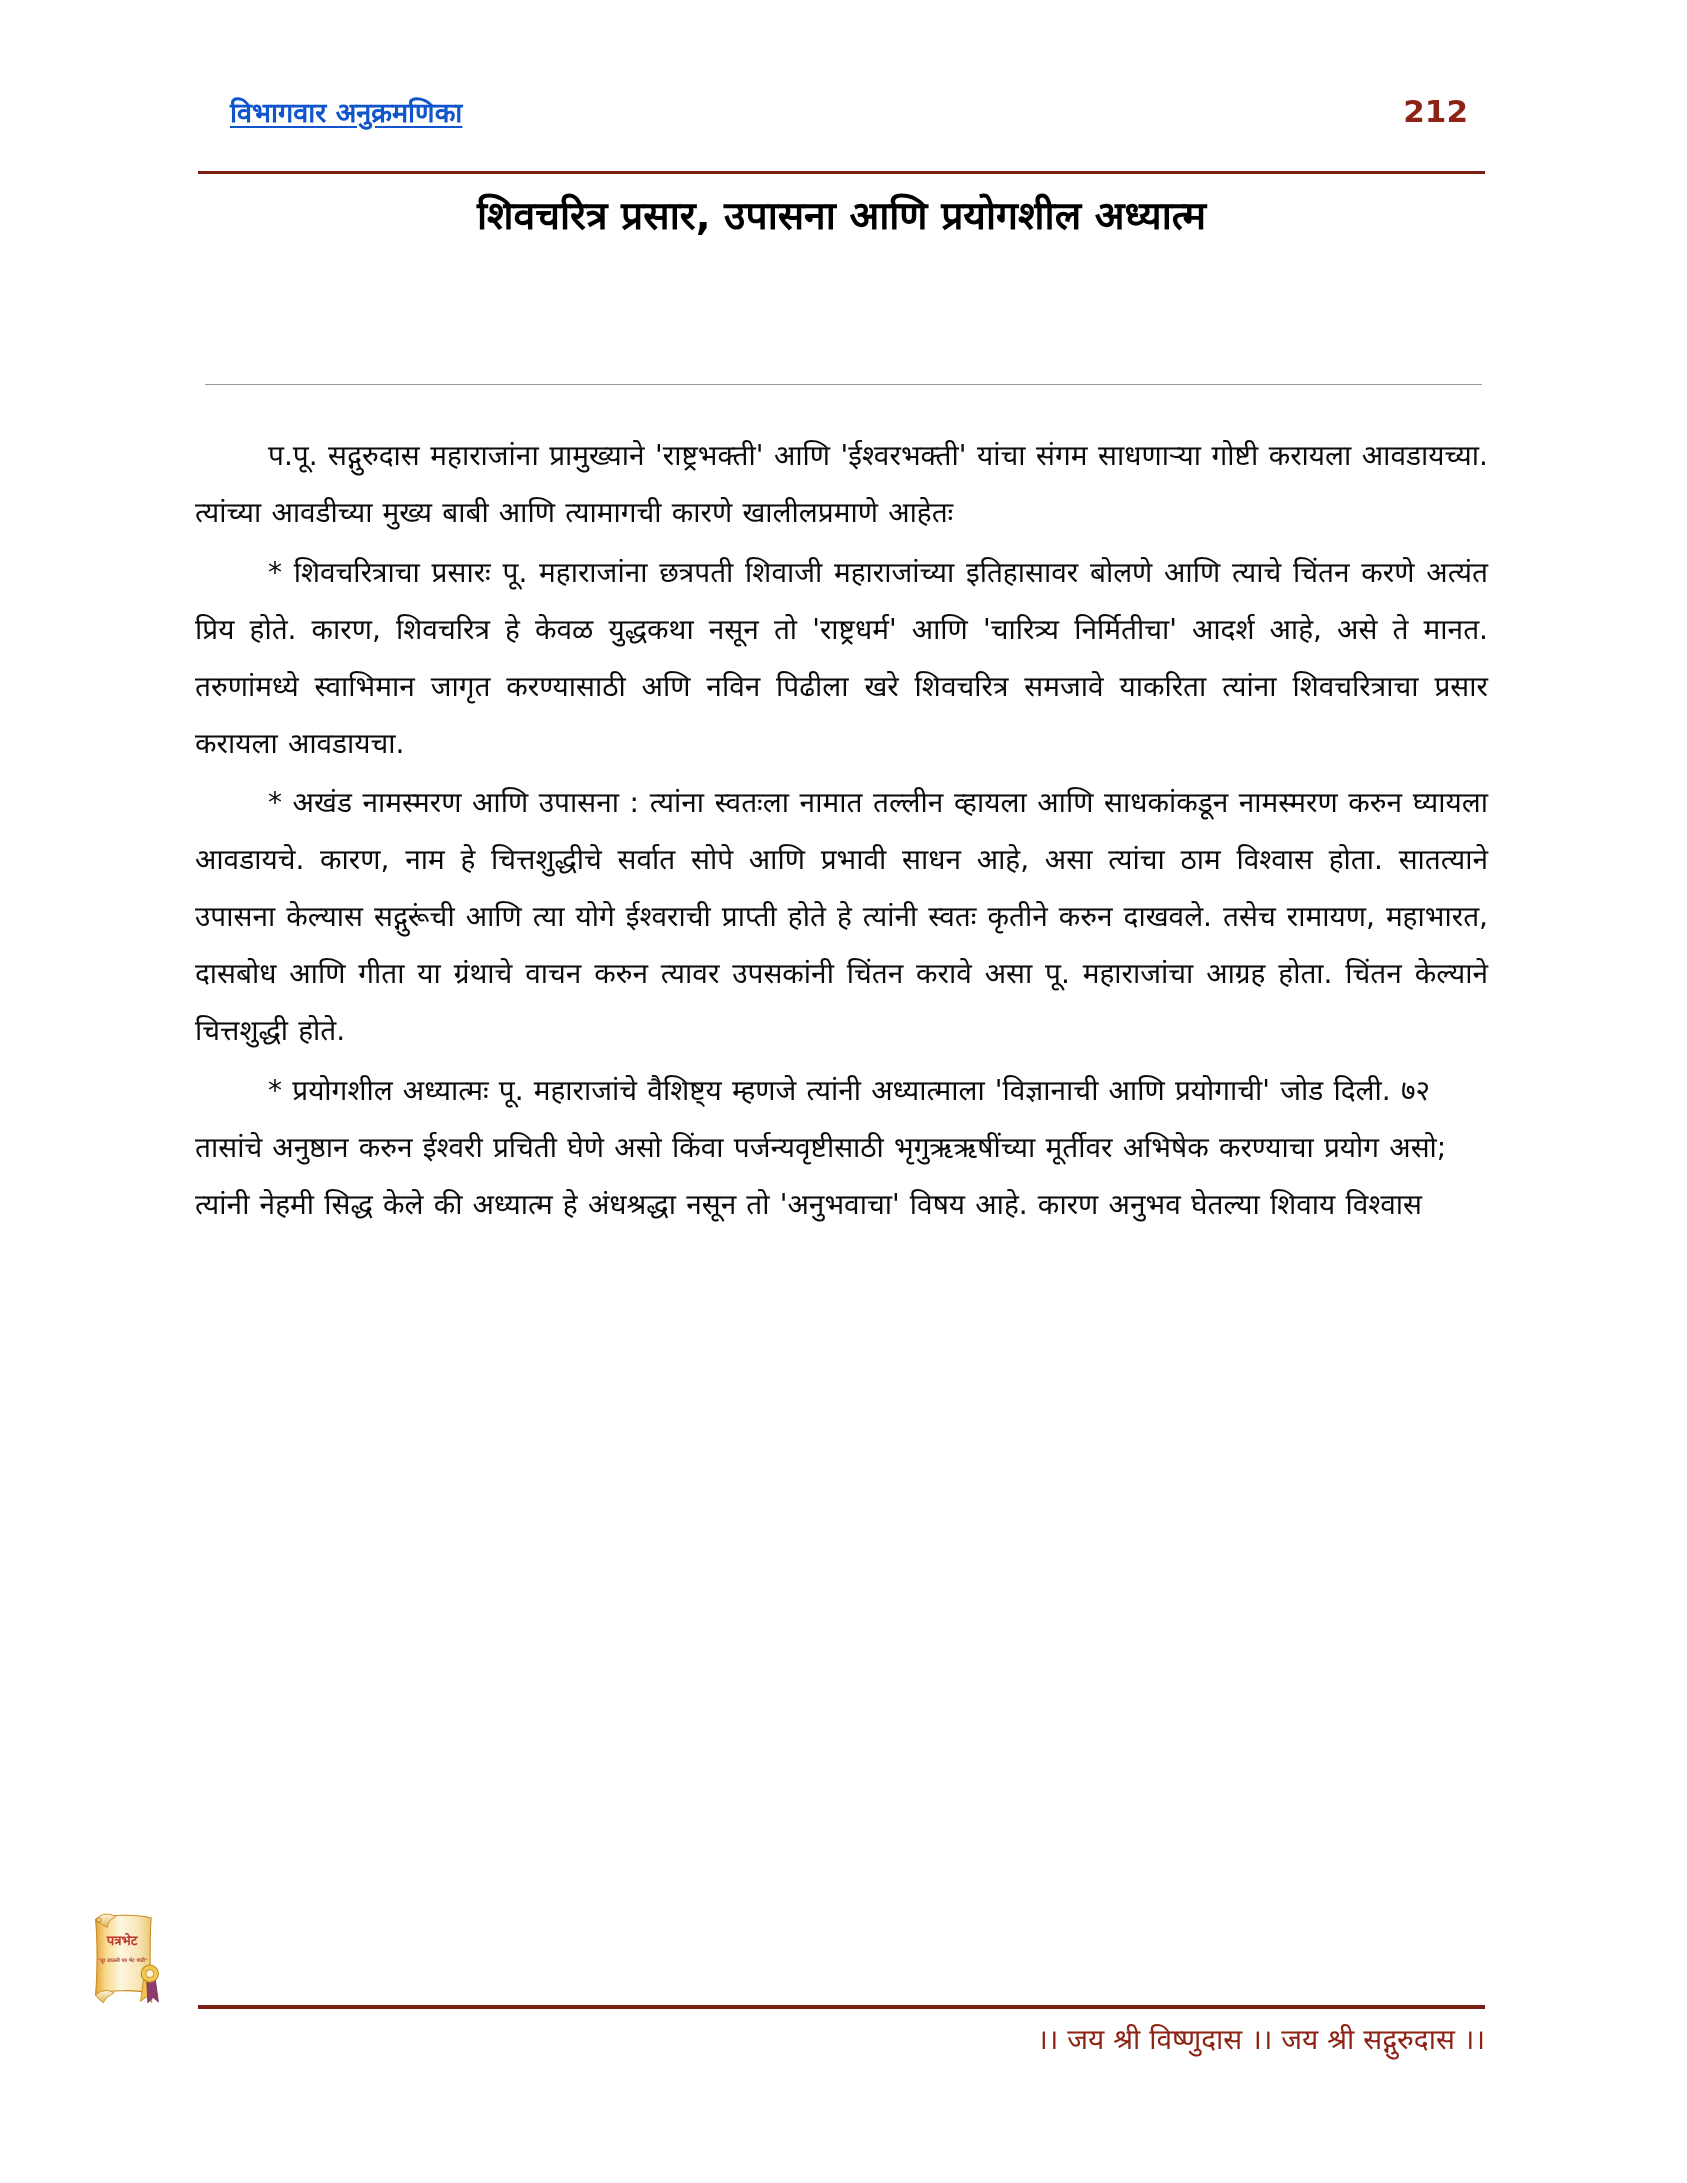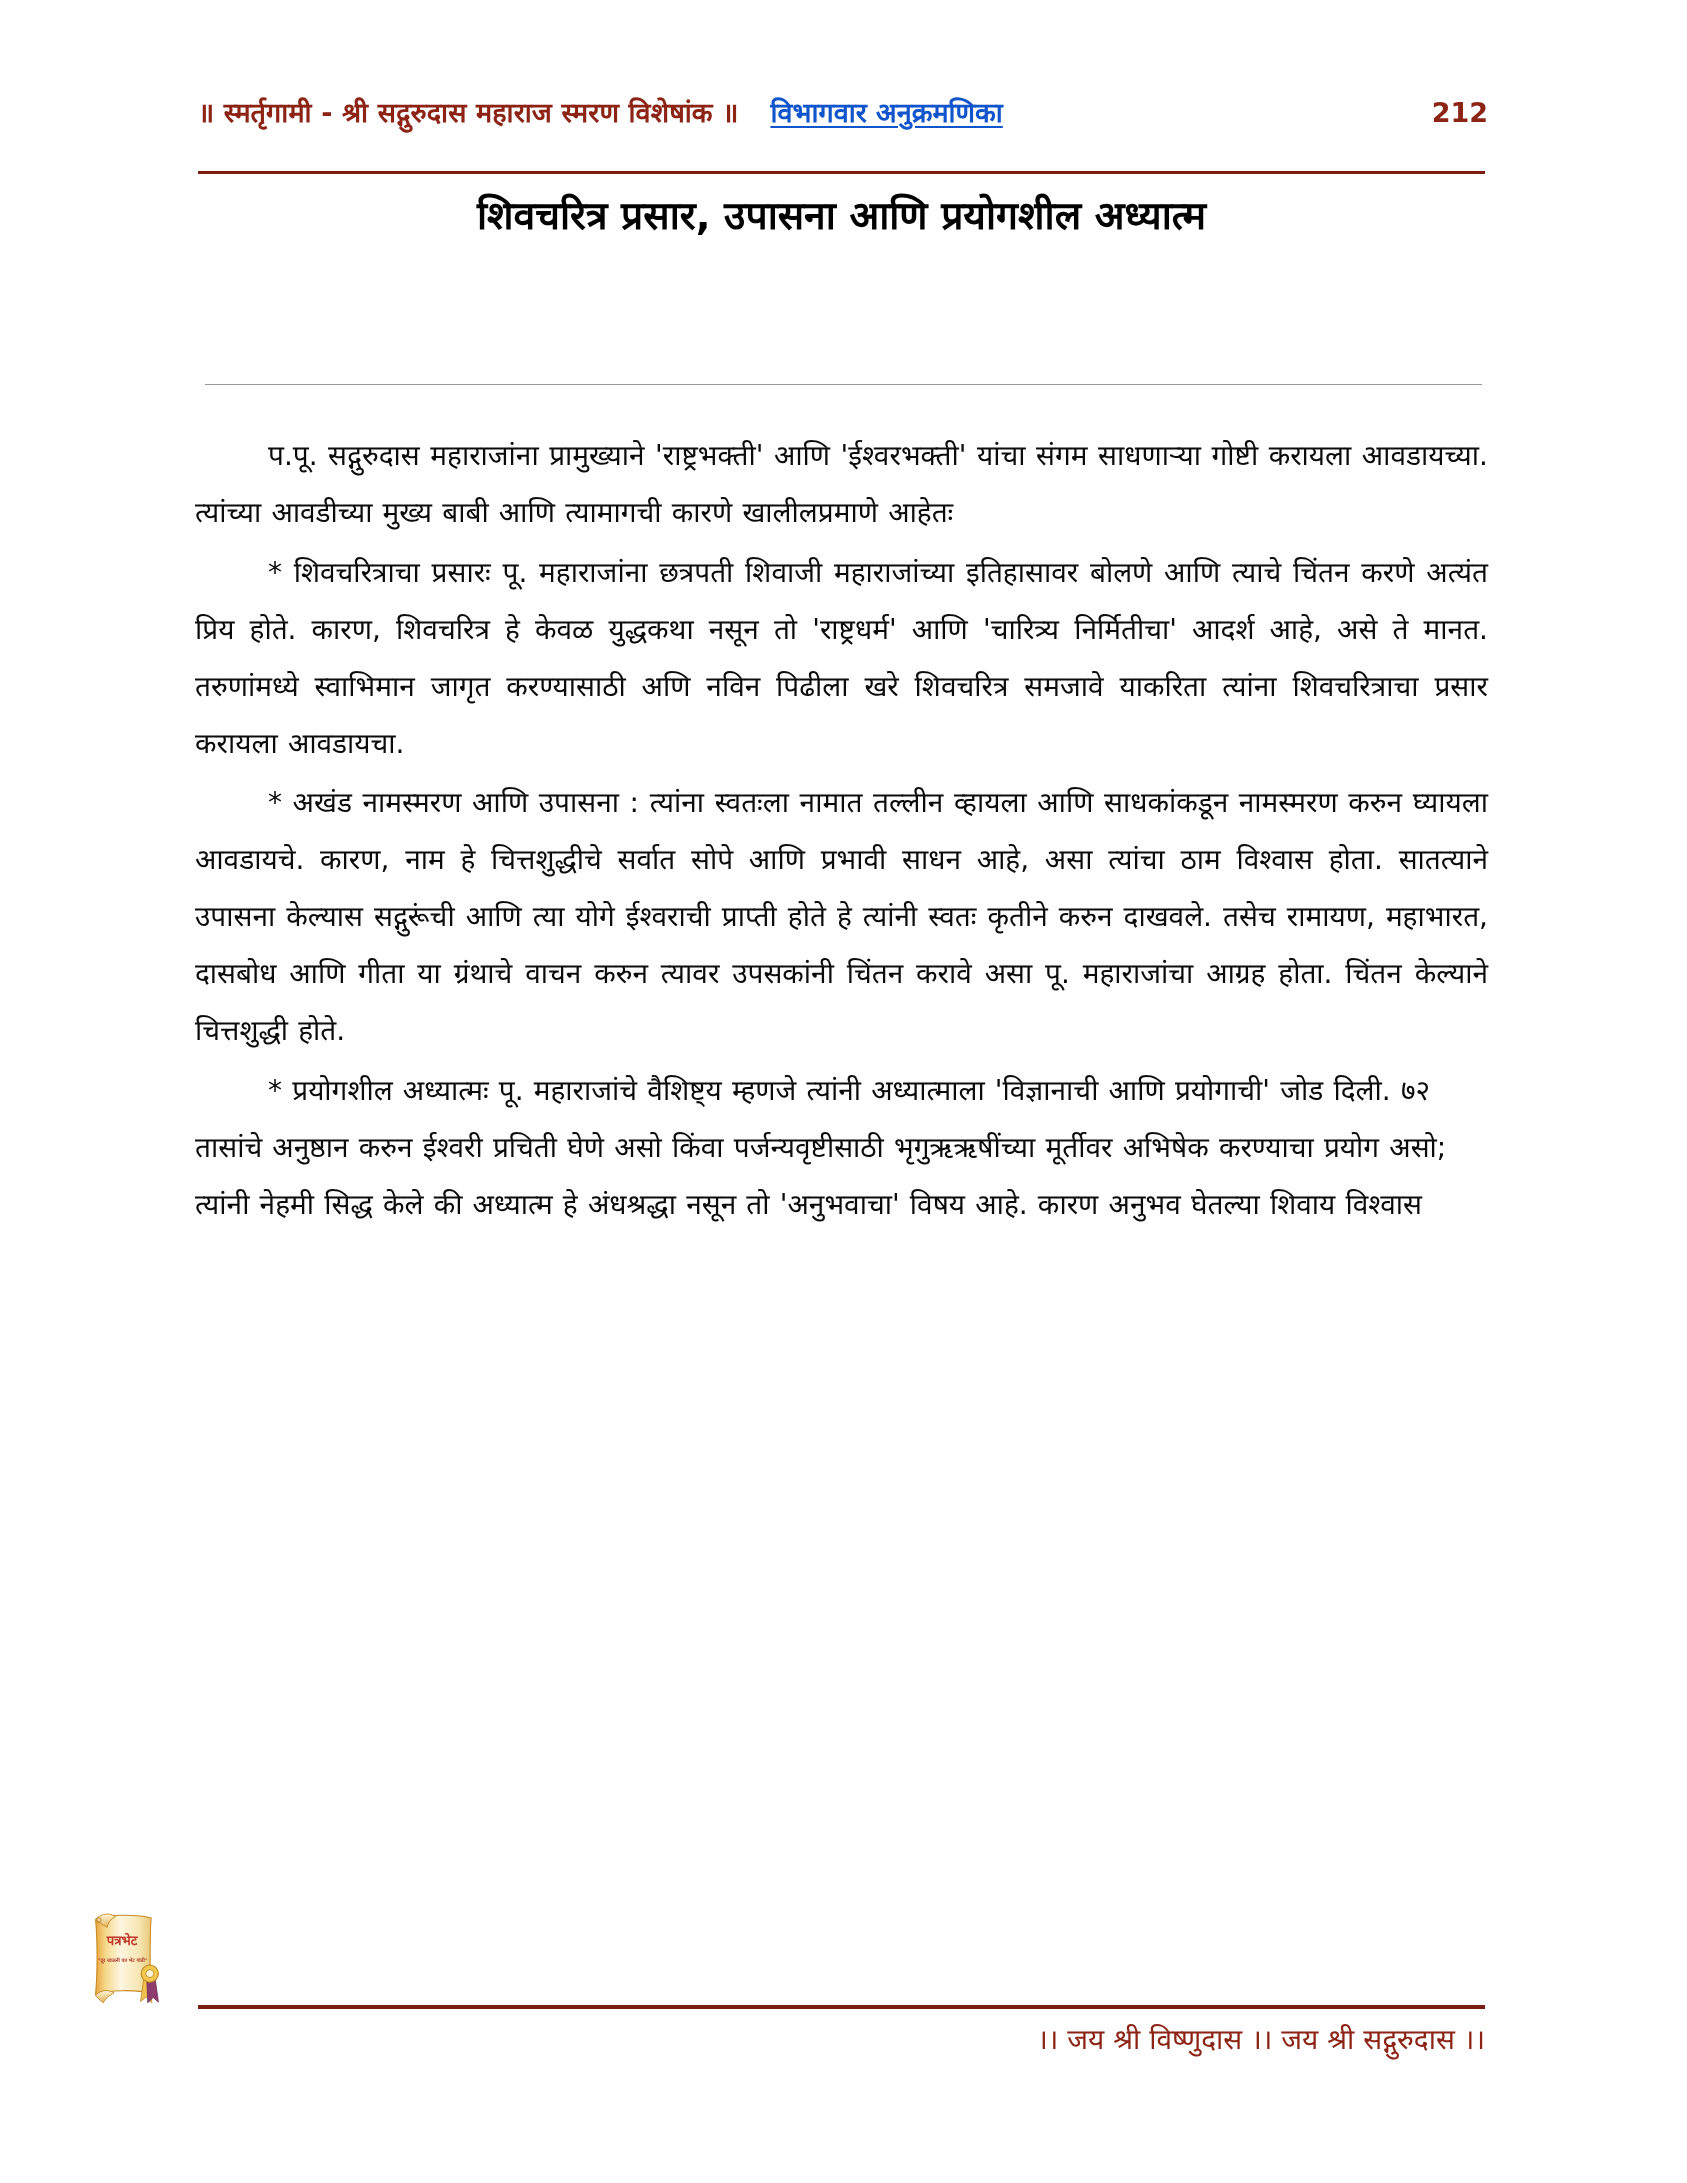--- a/index.html
+++ b/index.html
@@ -48,25 +48,25 @@
     font-weight: bold;
     font-family: "DejaVu Sans", "Liberation Sans", sans-serif;
     text-decoration: underline;
     text-underline-offset: 4px;
     margin-left: 32px;
     white-space: nowrap;
     cursor: pointer;
   }
   .header-pageno {
     color: #8c2314;
-    font-size: 27px;
+    font-size: 31px;
     font-weight: bold;
     font-family: "DejaVu Sans", "Liberation Sans", sans-serif;
     margin-left: auto;
-    margin-right: 0;
+    margin-right: 20px;
   }
 
   .rule-top {
     position: absolute;
     left: 198px;
     top: 171px;
     width: 1287px;
     height: 3.3px;
     background: #7b1d10;
   }
@@ -154,21 +154,20 @@
     height: 116px;
   }
   .logo svg { display: block; width: 86px; height: 116px; }
 </style>
 </head>
 <body>
 
 <div class="page">
 
   <div class="header-row">
-    <span class="header-issue">॥ स्मर्तृगामी - श्री सद्गुरुदास महाराज स्मरण विशेषांक ॥</span>
     <a class="header-index-link">विभागवार अनुक्रमणिका</a>
     <span class="header-pageno">212</span>
   </div>
 
   <div class="rule-top"></div>
 
   <div class="title">शिवचरित्र प्रसार, उपासना आणि प्रयोगशील अध्यात्म</div>
 
 
   <div class="rule-sub"></div>

